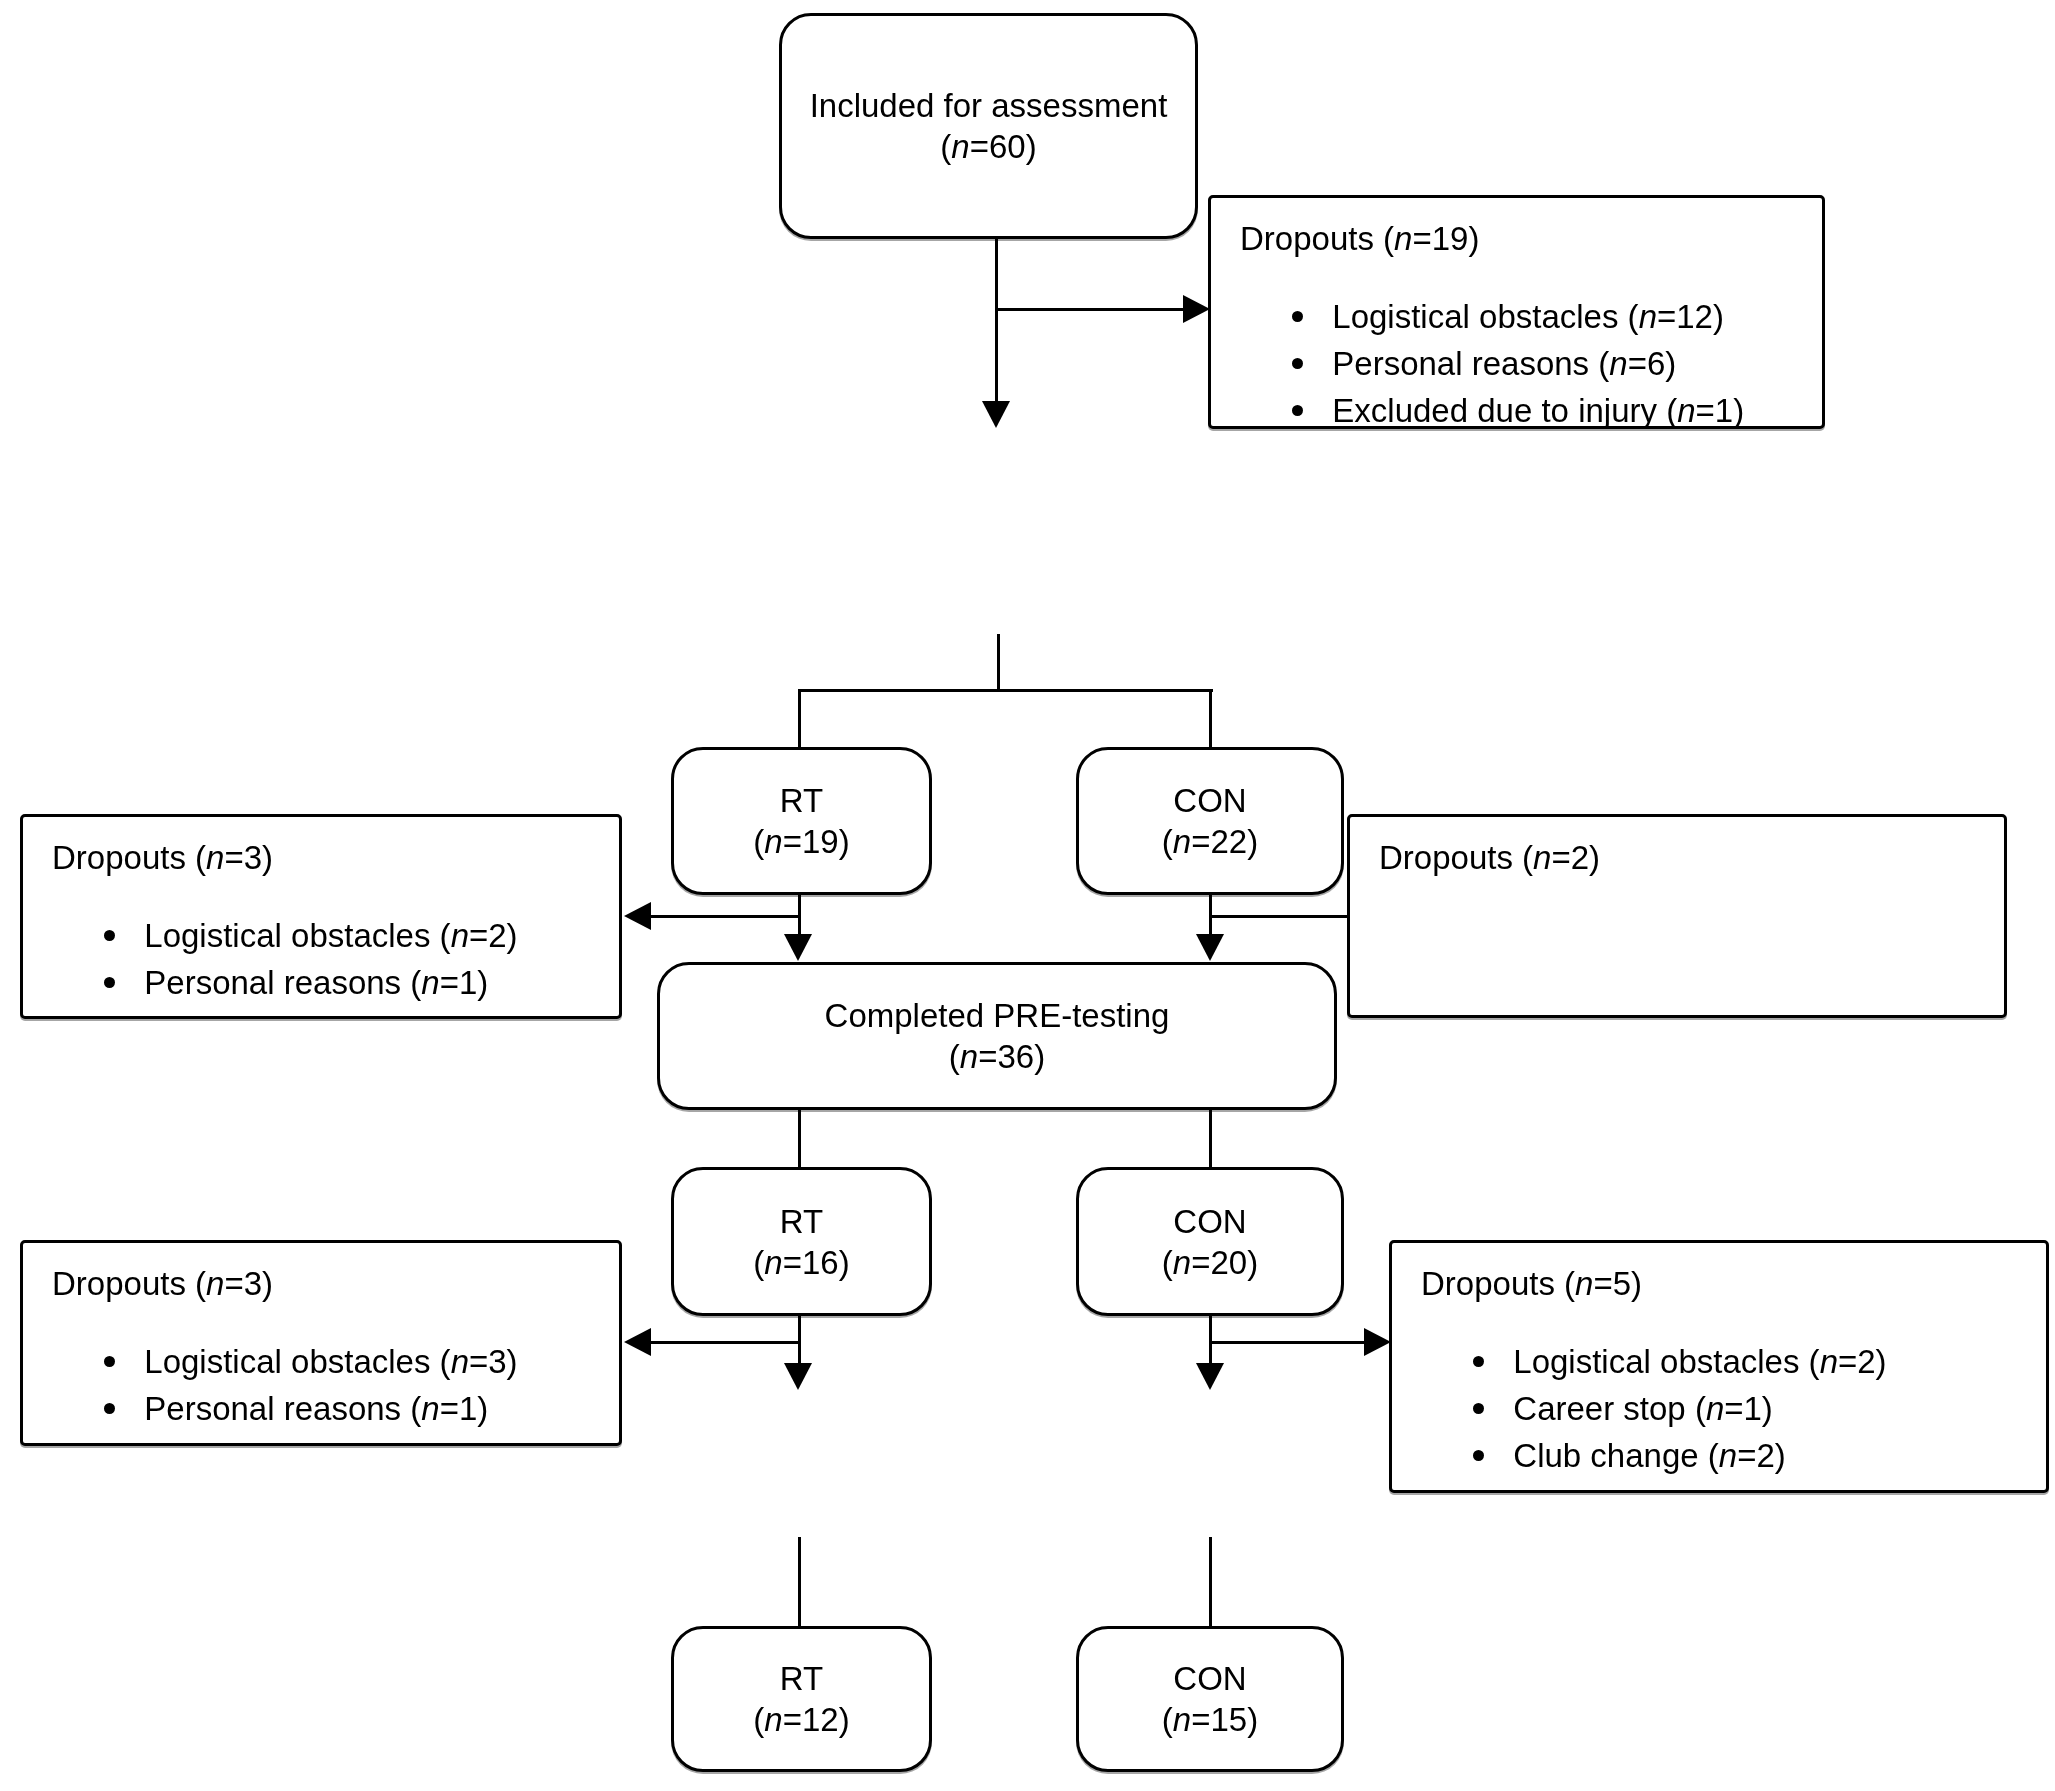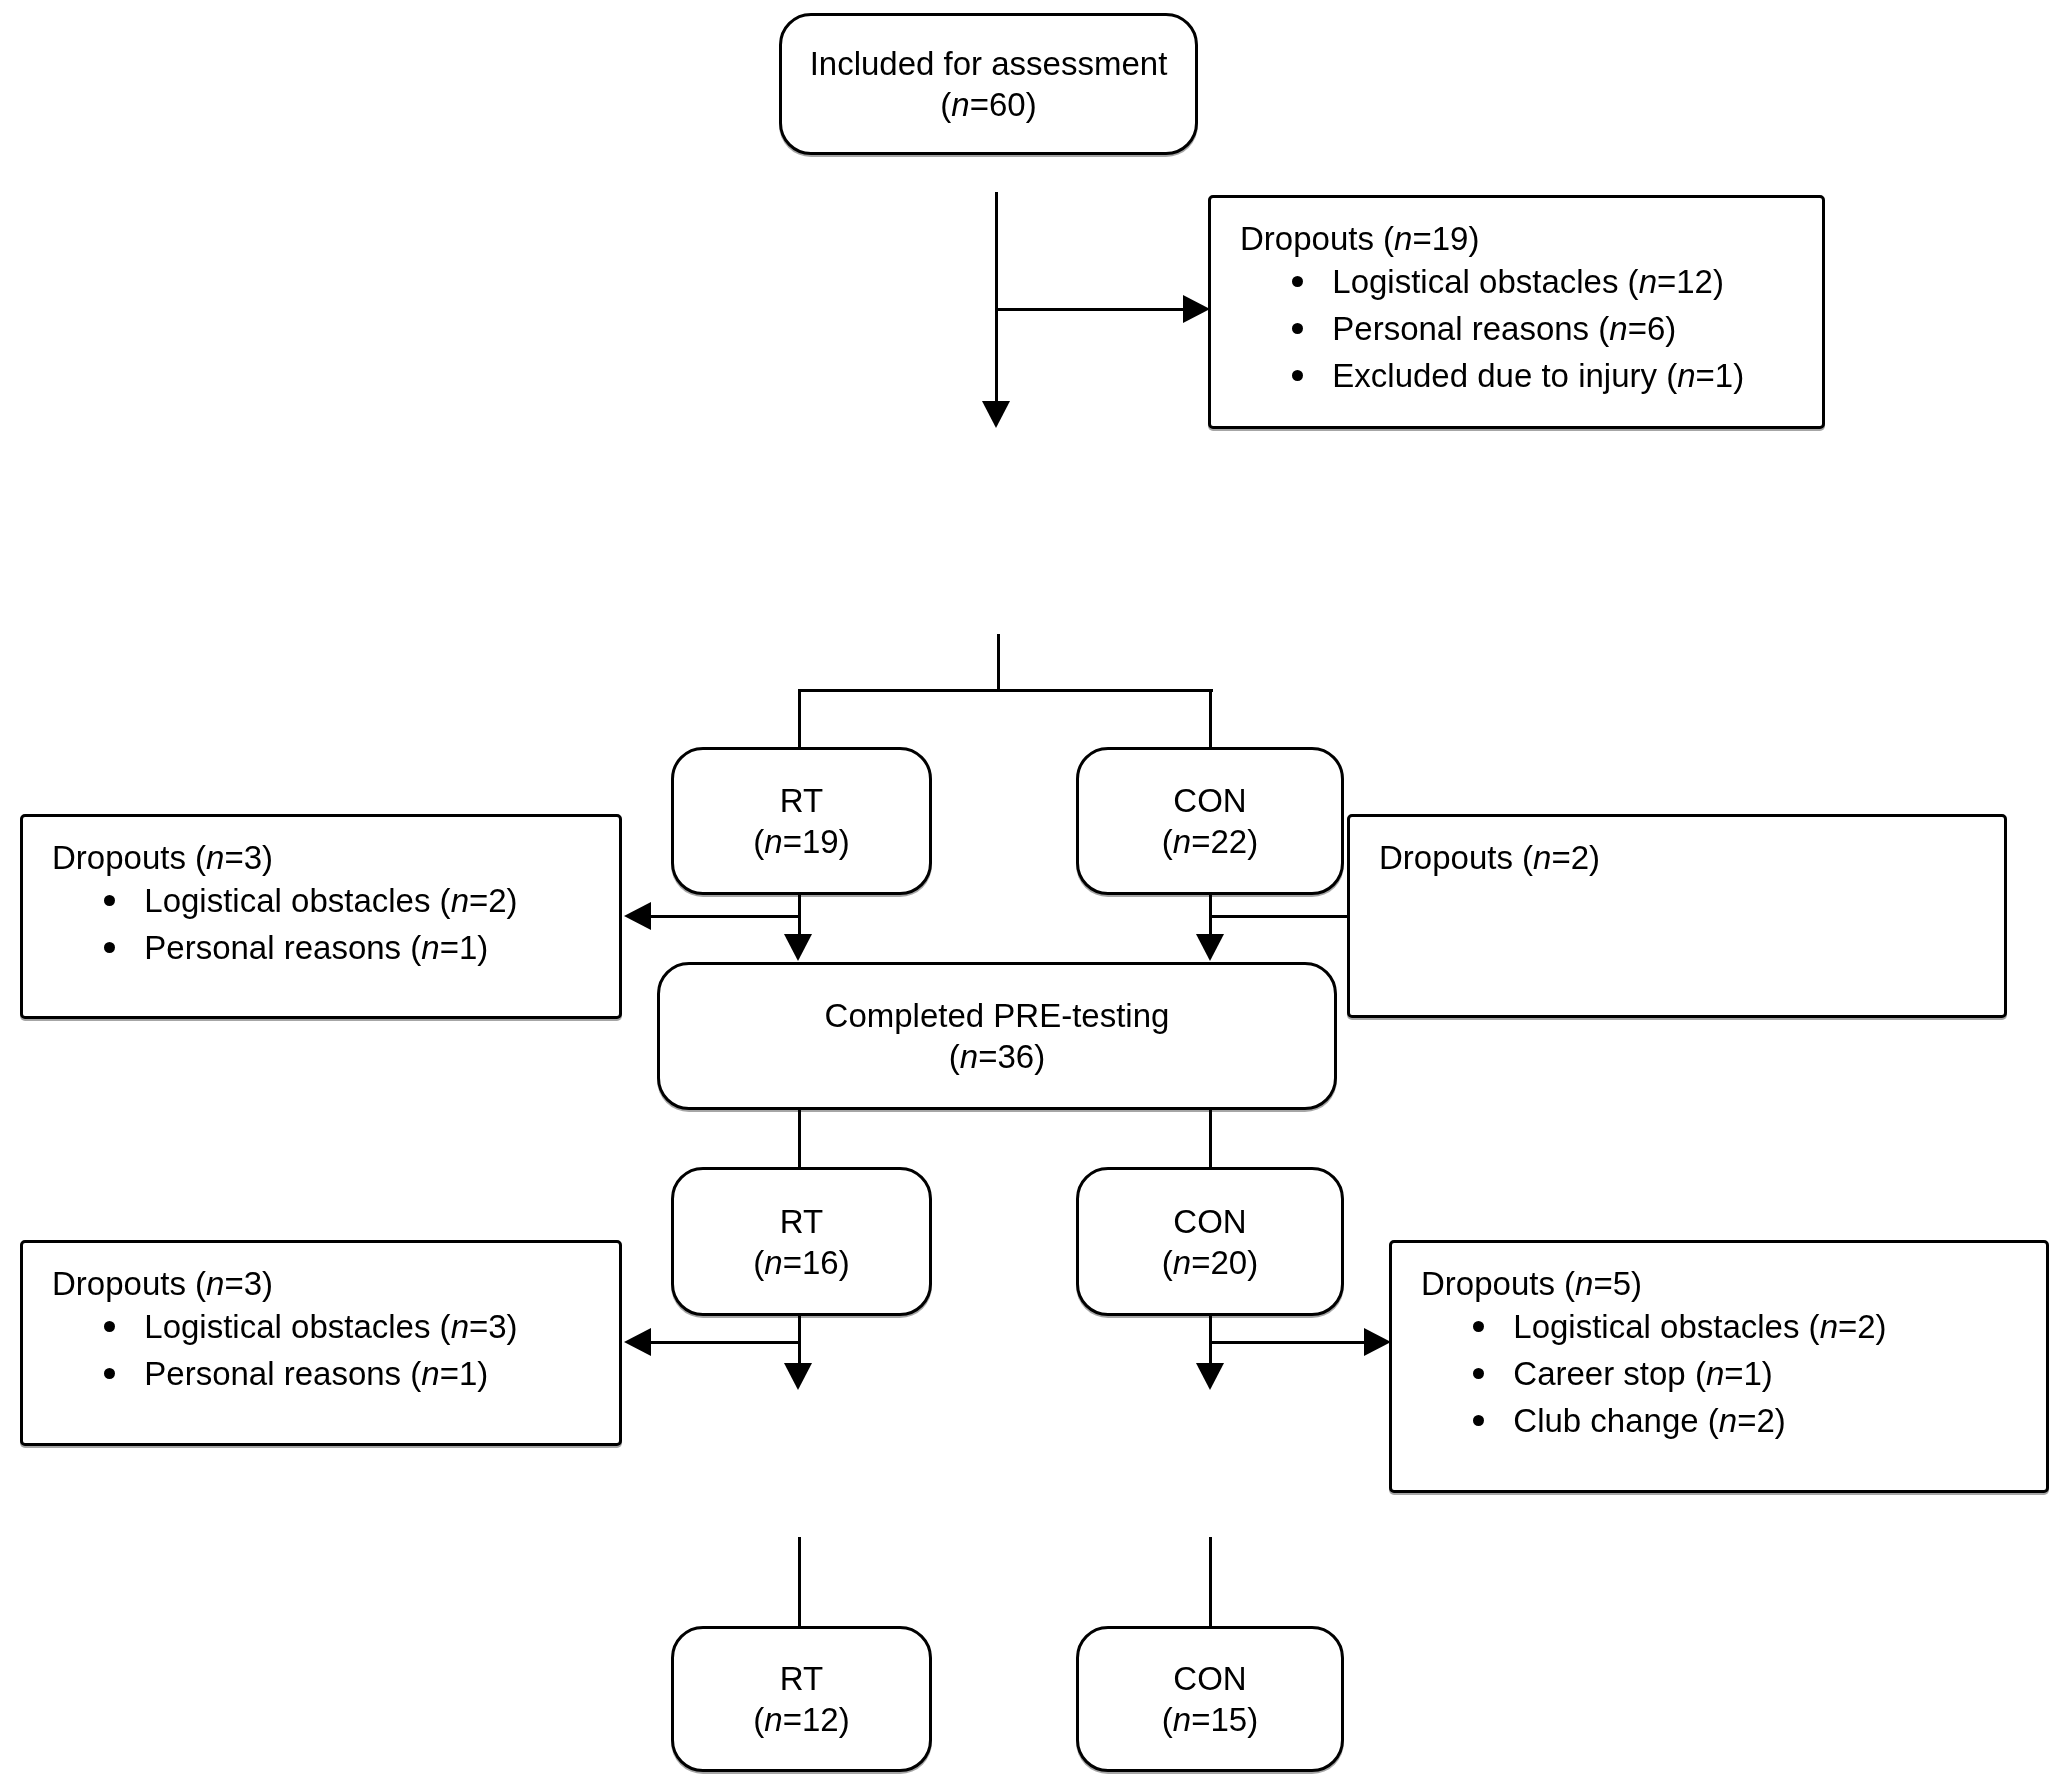--- a/index.html
+++ b/index.html
@@ -13,21 +13,21 @@
     box-sizing:border-box;display:flex;align-items:center;justify-content:center;
     text-align:center;font-size:33px;line-height:41px;
     box-shadow:0 2px 0 rgba(0,0,0,0.35);
   }
   .dropbox{
     position:absolute;background:#fff;border:3.3px solid #000;border-radius:5px;
     box-sizing:border-box;font-size:33px;
     box-shadow:0 2px 0 rgba(0,0,0,0.35);
   }
   .drop-title{margin:21px 0 0 29px;line-height:39px;}
-  .drop-list{}
+  .drop-list{margin-top:35px;}
   .drop-item{display:flex;align-items:center;margin-left:81px;height:47px;}
   .dot{width:11.3px;height:11.3px;border-radius:50%;background:#000;flex:0 0 11.3px;margin-right:29px;}
   .vline{position:absolute;width:2.7px;background:#000;}
   .hline{position:absolute;height:2.7px;background:#000;}
   .ar{position:absolute;width:0;height:0;}
   .ar-d{border-left:14.6px solid transparent;border-right:14.6px solid transparent;border-top:27px solid #000;}
   .ar-r{border-top:14.6px solid transparent;border-bottom:14.6px solid transparent;border-left:27px solid #000;}
   .ar-l{border-top:14.6px solid transparent;border-bottom:14.6px solid transparent;border-right:27px solid #000;}
   i{font-style:italic;}
 </style>
@@ -65,21 +65,21 @@
   <div class="ar ar-l" style="left:624px;top:1328px"></div>
 
   <div class="vline" style="left:1209px;top:1315px;height:49px"></div>
   <div class="ar ar-d" style="left:1196px;top:1363px"></div>
   <div class="hline" style="left:1210px;top:1341px;width:154px"></div>
   <div class="ar ar-r" style="left:1364px;top:1328px"></div>
 
   <div class="vline" style="left:798px;top:1537px;height:91px"></div>
   <div class="vline" style="left:1209px;top:1537px;height:91px"></div>
 
-  <div class="box" style="left:779px;top:13.3px;width:419px;height:142px">
+  <div class="box" style="left:779px;top:13.3px;width:419px;height:226px">
     <div>
       <span>Included for assessment</span><br>
       <span>(<i>n</i>=60)</span>
     </div>
   </div>
 
   <div class="dropbox" style="left:1208px;top:195px;width:617px;height:234px">
     <div class="drop-title">Dropouts (<i>n</i>=19)</div>
     <div class="drop-list">
       <div class="drop-item">

